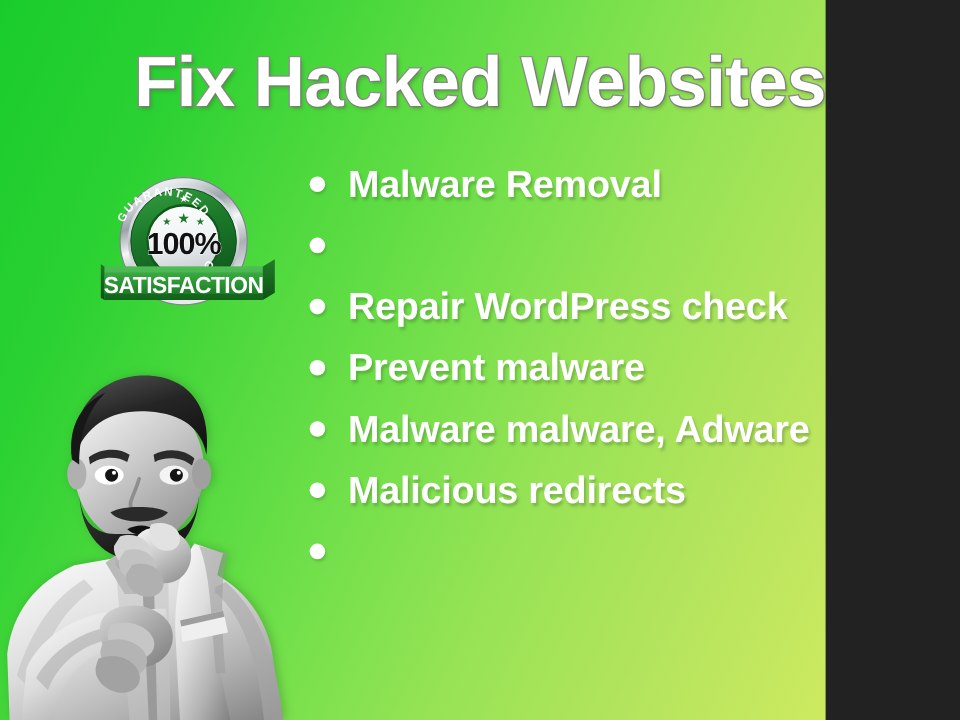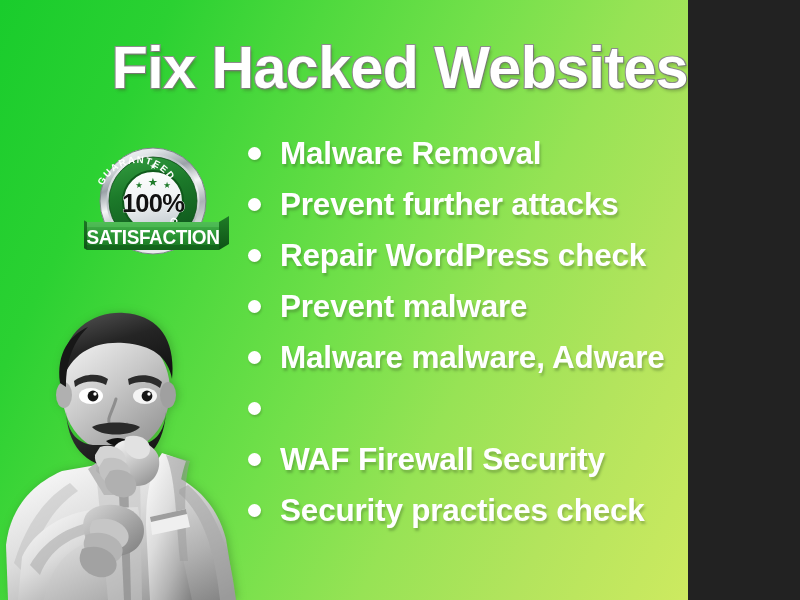--- a/index.html
+++ b/index.html
@@ -57,21 +57,21 @@
     position: absolute;
     left: 84px;
     top: 132px;
     width: 168px;
     height: 136px;
   }
 
   
   #bullets {
     position: absolute;
-    left: 248px;
+    left: 258px;
     top: 128px;
     width: 530px;
   }
   .bullet-row {
     position: relative;
     height: 51px;
     display: flex;
     align-items: center;
   }
   .bullet-dot {
@@ -298,47 +298,42 @@
 
   <div id="bullets">
 
     <div class="bullet-row">
       <span class="bullet-dot"></span>
       <span class="bullet-text">Malware Removal</span>
     </div>
 
     <div class="bullet-row">
       <span class="bullet-dot"></span>
-      <span class="bullet-text">Prevent further attacks</span>
     </div>
 
     <div class="bullet-row">
       <span class="bullet-dot"></span>
       <span class="bullet-text">Repair WordPress check</span>
     </div>
 
     <div class="bullet-row">
       <span class="bullet-dot"></span>
       <span class="bullet-text">Prevent malware</span>
     </div>
 
     <div class="bullet-row">
       <span class="bullet-dot"></span>
       <span class="bullet-text">Malware malware, Adware</span>
     </div>
 
     <div class="bullet-row">
       <span class="bullet-dot"></span>
-    </div>
-
-    <div class="bullet-row">
-      <span class="bullet-dot"></span>
-      <span class="bullet-text">WAF Firewall Security</span>
-    </div>
-
-    <div class="bullet-row">
-      <span class="bullet-dot"></span>
-      <span class="bullet-text">Security practices check</span>
-    </div>
+      <span class="bullet-text">Malicious redirects</span>
+    </div>
+
+    <div class="bullet-row">
+      <span class="bullet-dot"></span>
+    </div>
+
 
   </div>
 
 </div>
 
 </body></html>

